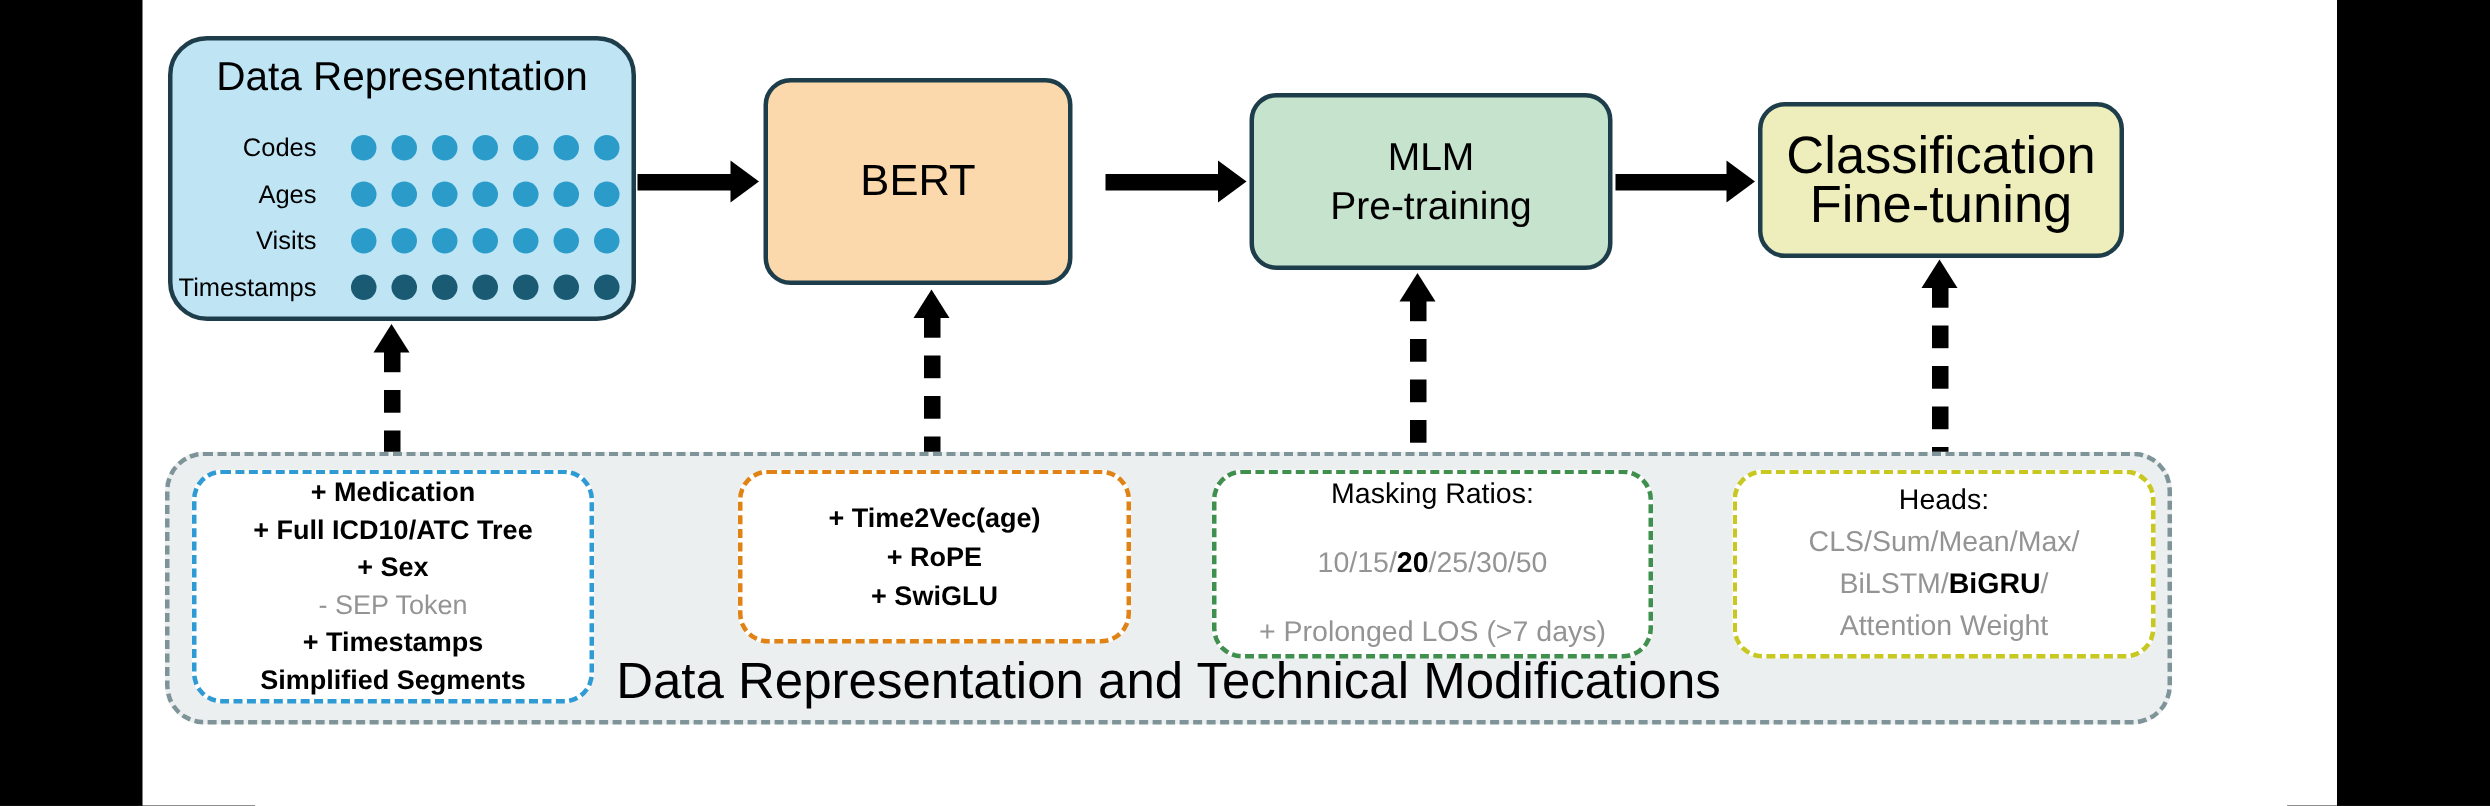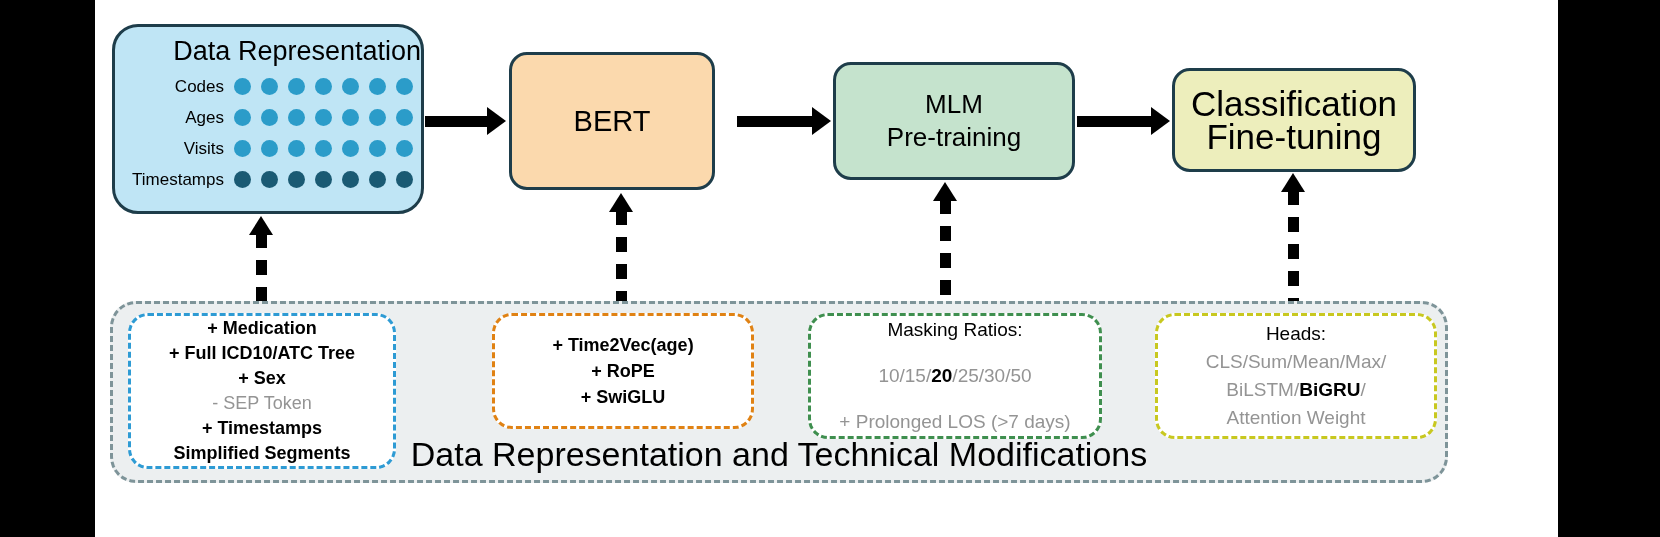--- a/index.html
+++ b/index.html
@@ -60,39 +60,39 @@
     width: 312px;
     height: 190px;
     background: #bfe5f5;
     border-radius: 26px;
     justify-content: flex-start;
     padding-top: 8px;
   }
   .dr-title {
     font-size: 27px;
     line-height: 32px;
-    margin-bottom: 4px;
+    margin-bottom: 16px;
     width: 100%;
-    text-align: right;
+    text-align: center;
   }
   .dr-rows {
     width: 100%;
     padding: 0 8px 0 4px;
     box-sizing: border-box;
   }
   .dr-row {
     display: flex;
     align-items: center;
     height: 31px;
   }
   .dr-label {
     width: 112px;
     text-align: right;
     font-size: 17px;
-    padding-right: 10px;
+    padding-right: 23px;
     white-space: nowrap;
   }
   .dr-dots {
     display: flex;
     gap: 10px;
     align-items: center;
   }
   .dot {
     width: 17px;
     height: 17px;

